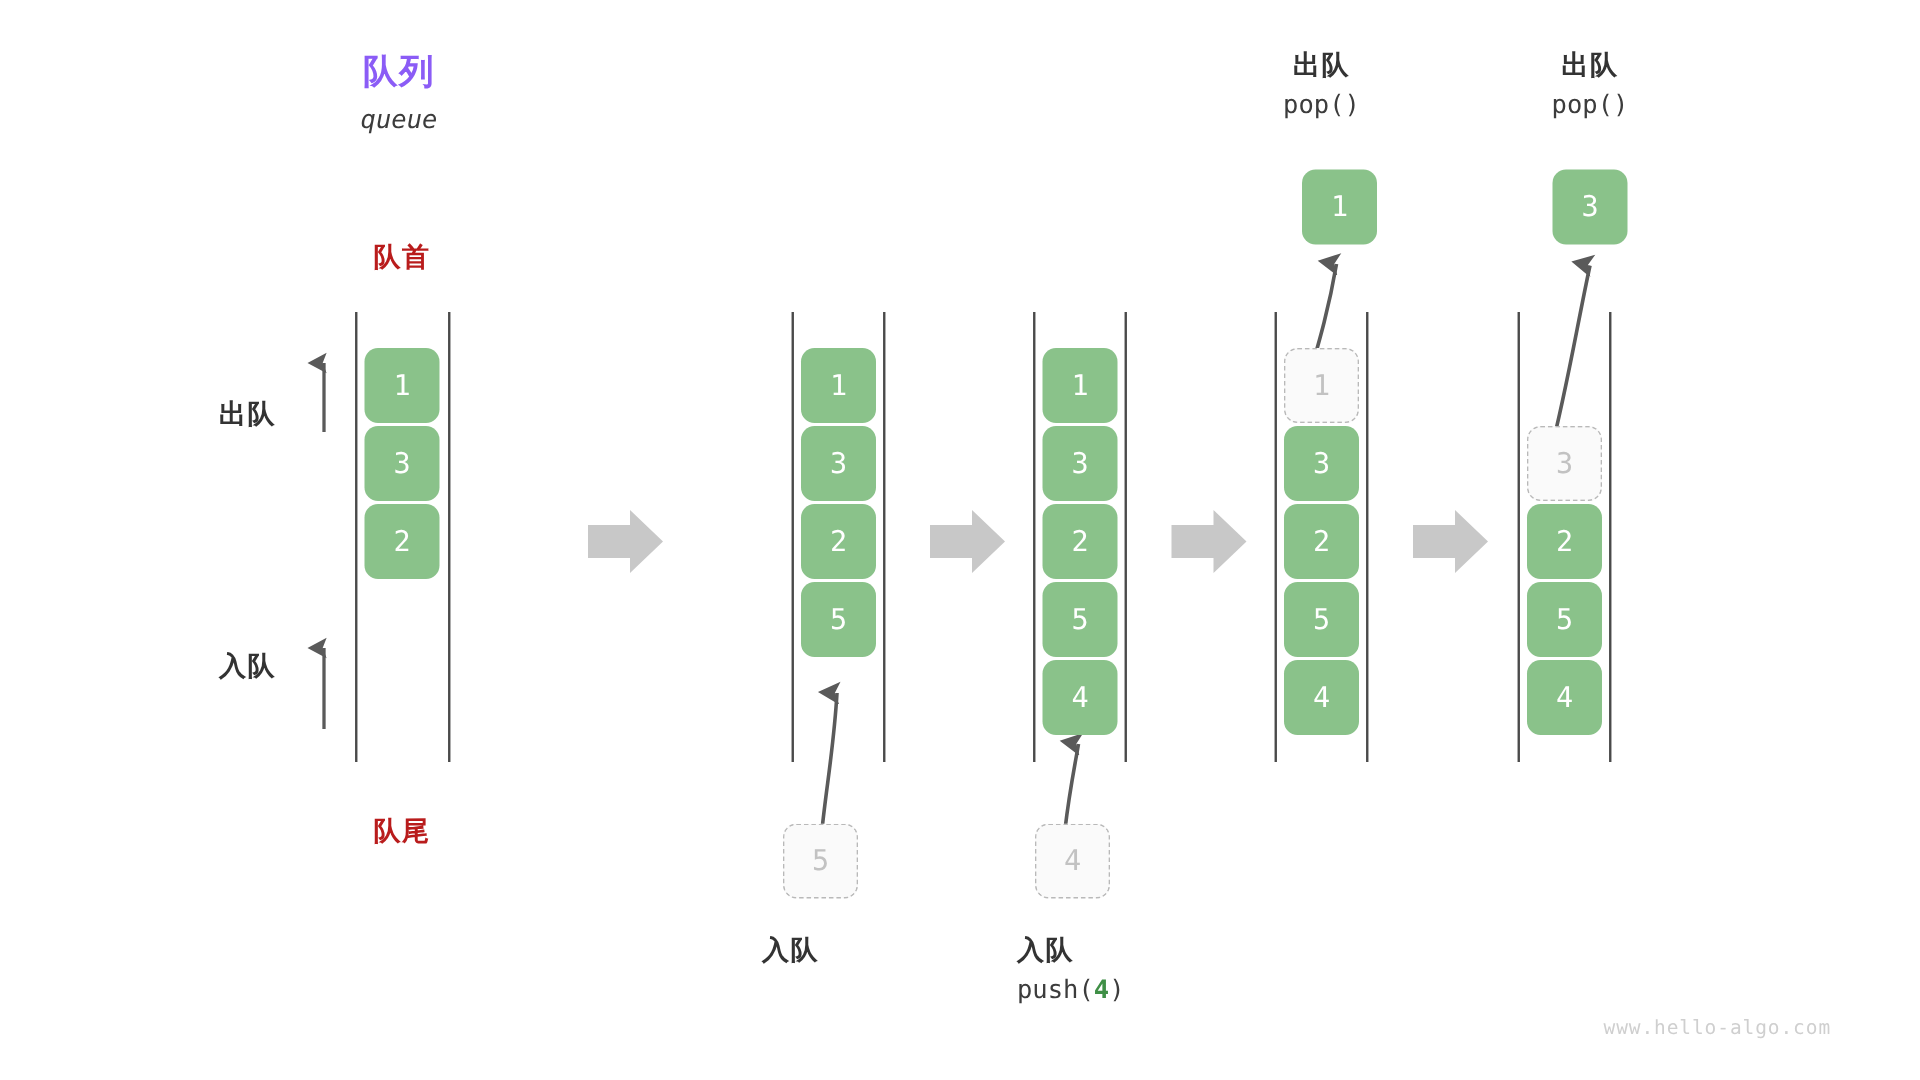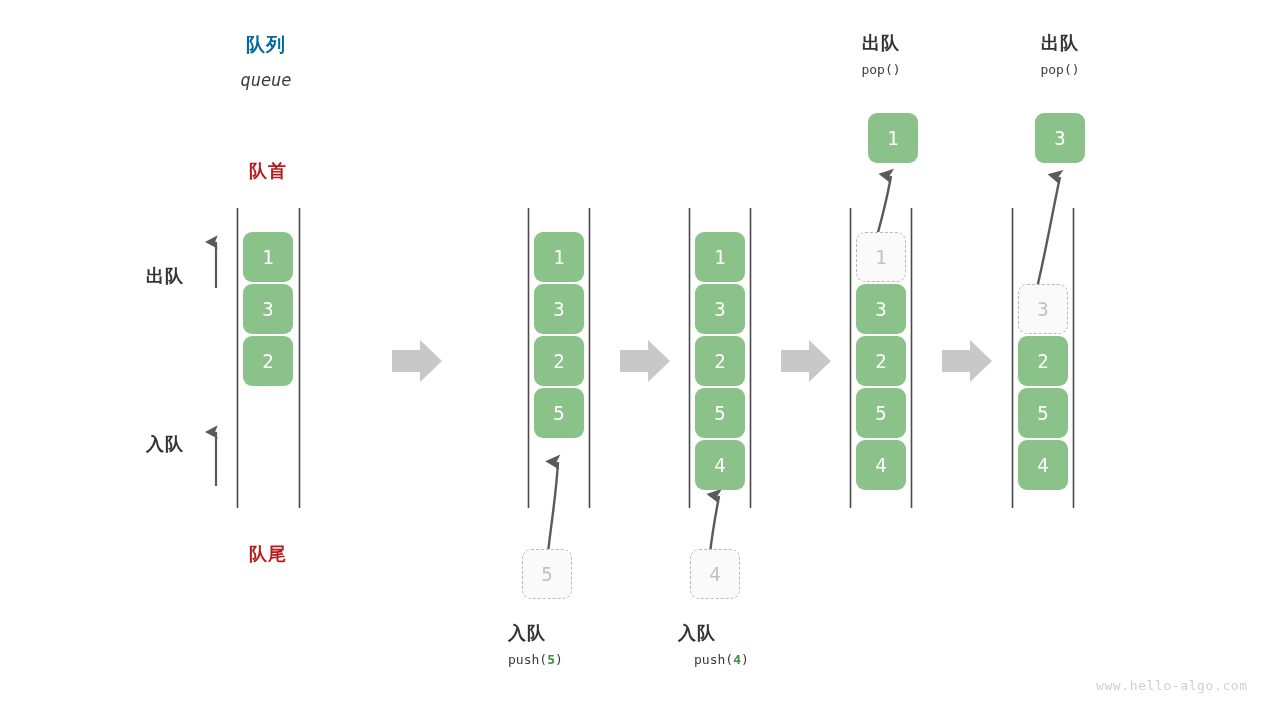--- a/index.html
+++ b/index.html
@@ -16,23 +16,23 @@
   }
   #stage {
     position: absolute;
     left: 0; top: 0;
     width: 1280px; height: 720px;
   }
   .abs { position: absolute; }
 
   
   .title-cn {
-    font-size: 19px;
-    font-weight: bold;
-    color: #0369a1;
+    font-size: 23px;
+    font-weight: bold;
+    color: #8b5cf6;
     text-align: center;
     letter-spacing: 1px;
     white-space: nowrap;
   }
   .title-code {
     font-family: "DejaVu Sans Mono", "Liberation Mono", monospace;
     font-size: 17px;
     color: #3c3c3c;
     text-align: center;
     white-space: nowrap;
@@ -62,21 +62,21 @@
     display: block;
     font-size: 18px;
     font-weight: bold;
     color: #333333;
     letter-spacing: 1px;
     line-height: 26px;
   }
   .opcap .code {
     display: block;
     font-family: "DejaVu Sans Mono", "Liberation Mono", monospace;
-    font-size: 13px;
+    font-size: 17px;
     color: #3c3c3c;
     line-height: 28px;
   }
   .opcap .code .hl { color: #3f8f46; font-weight: bold; }
 
   
   .cell {
     width: 50px;
     height: 50px;
     border-radius: 9px;
@@ -189,36 +189,35 @@
   <div class="abs" style="left:0; top:0;">
     <div class="abs cell" style="left:534px; top:232px;">1</div>
     <div class="abs cell" style="left:534px; top:284px;">3</div>
     <div class="abs cell" style="left:534px; top:336px;">2</div>
     <div class="abs cell" style="left:534px; top:388px;">5</div>
 
     <div class="abs cell ghost" style="left:522px; top:549px;">5</div>
 
     <div class="abs opcap" style="left:448px; top:620px; width:200px; text-align:left;">
       <span class="cn" style="margin-left:60px;">入队</span>
-      <span class="code" style="margin-left:60px;"><span>push(</span><span class="hl">5</span><span>)</span></span>
     </div>
   </div>
 
   <div class="abs" style="left:0; top:0;">
     <div class="abs cell" style="left:695px; top:232px;">1</div>
     <div class="abs cell" style="left:695px; top:284px;">3</div>
     <div class="abs cell" style="left:695px; top:336px;">2</div>
     <div class="abs cell" style="left:695px; top:388px;">5</div>
     <div class="abs cell" style="left:695px; top:440px;">4</div>
 
     <div class="abs cell ghost" style="left:690px; top:549px;">4</div>
 
     <div class="abs opcap" style="left:618px; top:620px; width:200px; text-align:left;">
       <span class="cn" style="margin-left:60px;">入队</span>
-      <span class="code" style="margin-left:76px;"><span>push(</span><span class="hl">4</span><span>)</span></span>
+      <span class="code" style="margin-left:60px;"><span>push(</span><span class="hl">4</span><span>)</span></span>
     </div>
   </div>
 
   <div class="abs" style="left:0; top:0;">
     <div class="abs opcap" style="left:811px; top:30px; width:140px;">
       <span class="cn">出队</span>
       <span class="code"><span>pop(</span><span>)</span></span>
     </div>
 
     <div class="abs cell" style="left:868px; top:113px;">1</div>
@@ -239,15 +238,15 @@
 
     <div class="abs cell" style="left:1035px; top:113px;">3</div>
 
     <div class="abs cell ghost" style="left:1018px; top:284px;">3</div>
 
     <div class="abs cell" style="left:1018px; top:336px;">2</div>
     <div class="abs cell" style="left:1018px; top:388px;">5</div>
     <div class="abs cell" style="left:1018px; top:440px;">4</div>
   </div>
 
-  <div class="abs watermark" style="left:1069px; top:678px;margin-left:27px;">www.hello-algo.com</div>
+  <div class="abs watermark" style="left:1069px; top:678px;">www.hello-algo.com</div>
 
 </div>
 
 </body></html>

